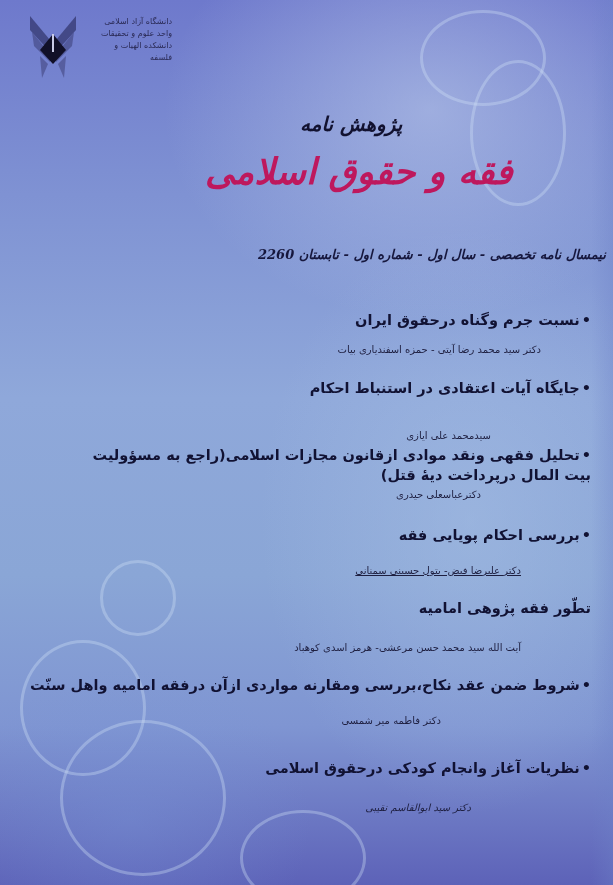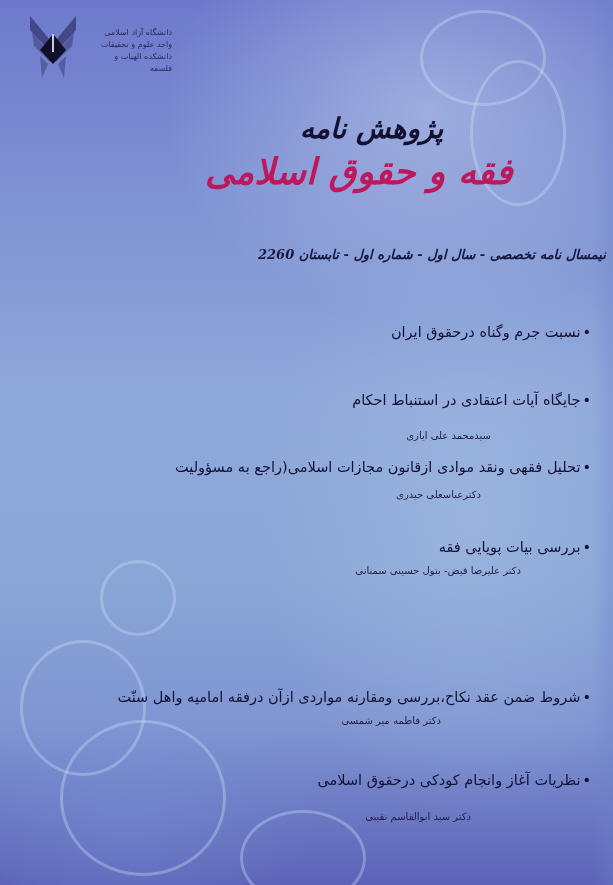--- a/index.html
+++ b/index.html
@@ -12,40 +12,40 @@
       linear-gradient(180deg, #6e79cc 0%, #7f92d3 22%, #8fa8da 45%, #8aa6d6 65%, #7f95d2 82%, #5d62b8 100%);
     font-family: "DejaVu Sans", sans-serif;
     color: #15163a;
   }
   .swirl {
     position: absolute; border-radius: 50%;
     border: 3px solid rgba(210,225,245,0.35);
   }
   .logo { position: absolute; left: 28px; top: 12px; width: 50px; height: 70px; }
   .uni-text {
-    position: absolute; left: 92px; top: 27px; width: 80px;
+    position: absolute; left: 92px; top: 16px; width: 80px;
     direction: rtl; text-align: right; font-size: 8px; line-height: 12px; color: #2a2a55;
   }
   .journal-kicker {
     position: absolute; left: 300px; top: 112px; font-family: "DejaVu Serif", serif;
-    font-size: 28px; font-style: italic; font-weight: bold; color: #121230; direction: rtl;
+    font-size: 20px; font-style: italic; font-weight: bold; color: #121230; direction: rtl;
   }
   .journal-title {
     position: absolute; left: 205px; top: 150px; font-family: "DejaVu Serif", serif;
     font-size: 36px; font-weight: bold; font-style: italic; color: #be185d; direction: rtl;
     letter-spacing: 1px;
   }
   .issue-line {
     position: absolute; left: 258px; top: 247px; font-family: "DejaVu Serif", serif;
     font-size: 13px; font-style: italic; font-weight: bold; color: #16173d; direction: rtl;
   }
   .toc { position: absolute; right: 22px; left: 130px; top: 310px; direction: rtl; }
   .article { position: absolute; right: 0; direction: rtl; text-align: right; }
   .article-title {
-    font-size: 14.5px; font-weight: normal; color: #111233; line-height: 20px; margin-top: 12px;
+    font-size: 14.5px; font-weight: bold; color: #111233; line-height: 20px;
   }
   .article-title .bullet { margin-left: 2px; }
   .article-authors {
     font-size: 10px; color: #1e1f40; margin-top: 0; position: absolute; right: 0; white-space: nowrap;
   }
   .right-edge {
     position: absolute; right: 0; top: 0; width: 22px; height: 885px;
     background: linear-gradient(90deg, rgba(140,165,215,0) 0%, rgba(110,130,200,0.35) 100%);
   }
 </style>
@@ -79,43 +79,47 @@
 </div>
 
 <div class="journal-kicker">پژوهش نامه</div>
 <div class="journal-title">فقه و حقوق اسلامی</div>
 <div class="issue-line">نیمسال نامه تخصصی - سال اول - شماره اول - تابستان 2260</div>
 
 <div class="toc">
 
   <div class="article" style="top:0px;">
     <div class="article-title"><span class="bullet">•</span><span>نسبت جرم وگناه درحقوق ایران</span></div>
+    <div class="article-authors" style="top:34px;right:50px;">دکتر سید محمد رضا آیتی - حمزه اسفندیاری بیات</div>
   </div>
 
   <div class="article" style="top:68px;">
     <div class="article-title"><span class="bullet">•</span><span>جایگاه آیات اعتقادی در استنباط احکام</span></div>
     <div class="article-authors" style="top:52px;right:100px;">سیدمحمد علی ایازی</div>
   </div>
 
   <div class="article" style="top:135px;">
     <div class="article-title" style="white-space:nowrap;"><span class="bullet">•</span><span>تحلیل فقهی ونقد موادی ازقانون مجازات اسلامی(راجع به مسؤولیت</span></div>
+    <div class="article-title">بیت المال درپرداخت دیهٔ قتل)</div>
     <div class="article-authors" style="top:44px;right:110px;">دکترعباسعلی حیدری</div>
   </div>
 
   <div class="article" style="top:215px;">
-    <div class="article-title"><span class="bullet">•</span><span>بررسی بیات پویایی فقه</span></div>
-    <div class="article-authors" style="top:40px;right:70px;">دکتر علیرضا فیض- بتول حسینی سمنانی</div>
+    <div class="article-title"><span class="bullet">•</span><span>بررسی احکام پویایی فقه</span></div>
+    <div class="article-authors" style="top:40px;right:70px;text-decoration:underline;">دکتر علیرضا فیض- بتول حسینی سمنانی</div>
   </div>
 
   <div class="article" style="top:288px;">
+    <div class="article-title">تطّور فقه پژوهی امامیه</div>
+    <div class="article-authors" style="top:44px;right:70px;">آیت الله سید محمد حسن مرعشی- هرمز اسدی کوهباد</div>
   </div>
 
   <div class="article" style="top:365px;">
     <div class="article-title" style="white-space:nowrap;"><span class="bullet">•</span><span>شروط ضمن عقد نکاح،بررسی ومقارنه مواردی ازآن درفقه امامیه واهل سنّت</span></div>
     <div class="article-authors" style="top:40px;right:150px;">دکتر فاطمه میر شمسی</div>
   </div>
 
   <div class="article" style="top:448px;">
     <div class="article-title"><span class="bullet">•</span><span>نظریات آغاز وانجام کودکی درحقوق اسلامی</span></div>
-    <div class="article-authors" style="top:53px;right:120px;">دکتر سید ابوالقاسم نقیبی</div>
+    <div class="article-authors" style="top:44px;right:120px;font-style:italic;">دکتر سید ابوالقاسم نقیبی</div>
   </div>
 
 </div>
 
 </body></html>

